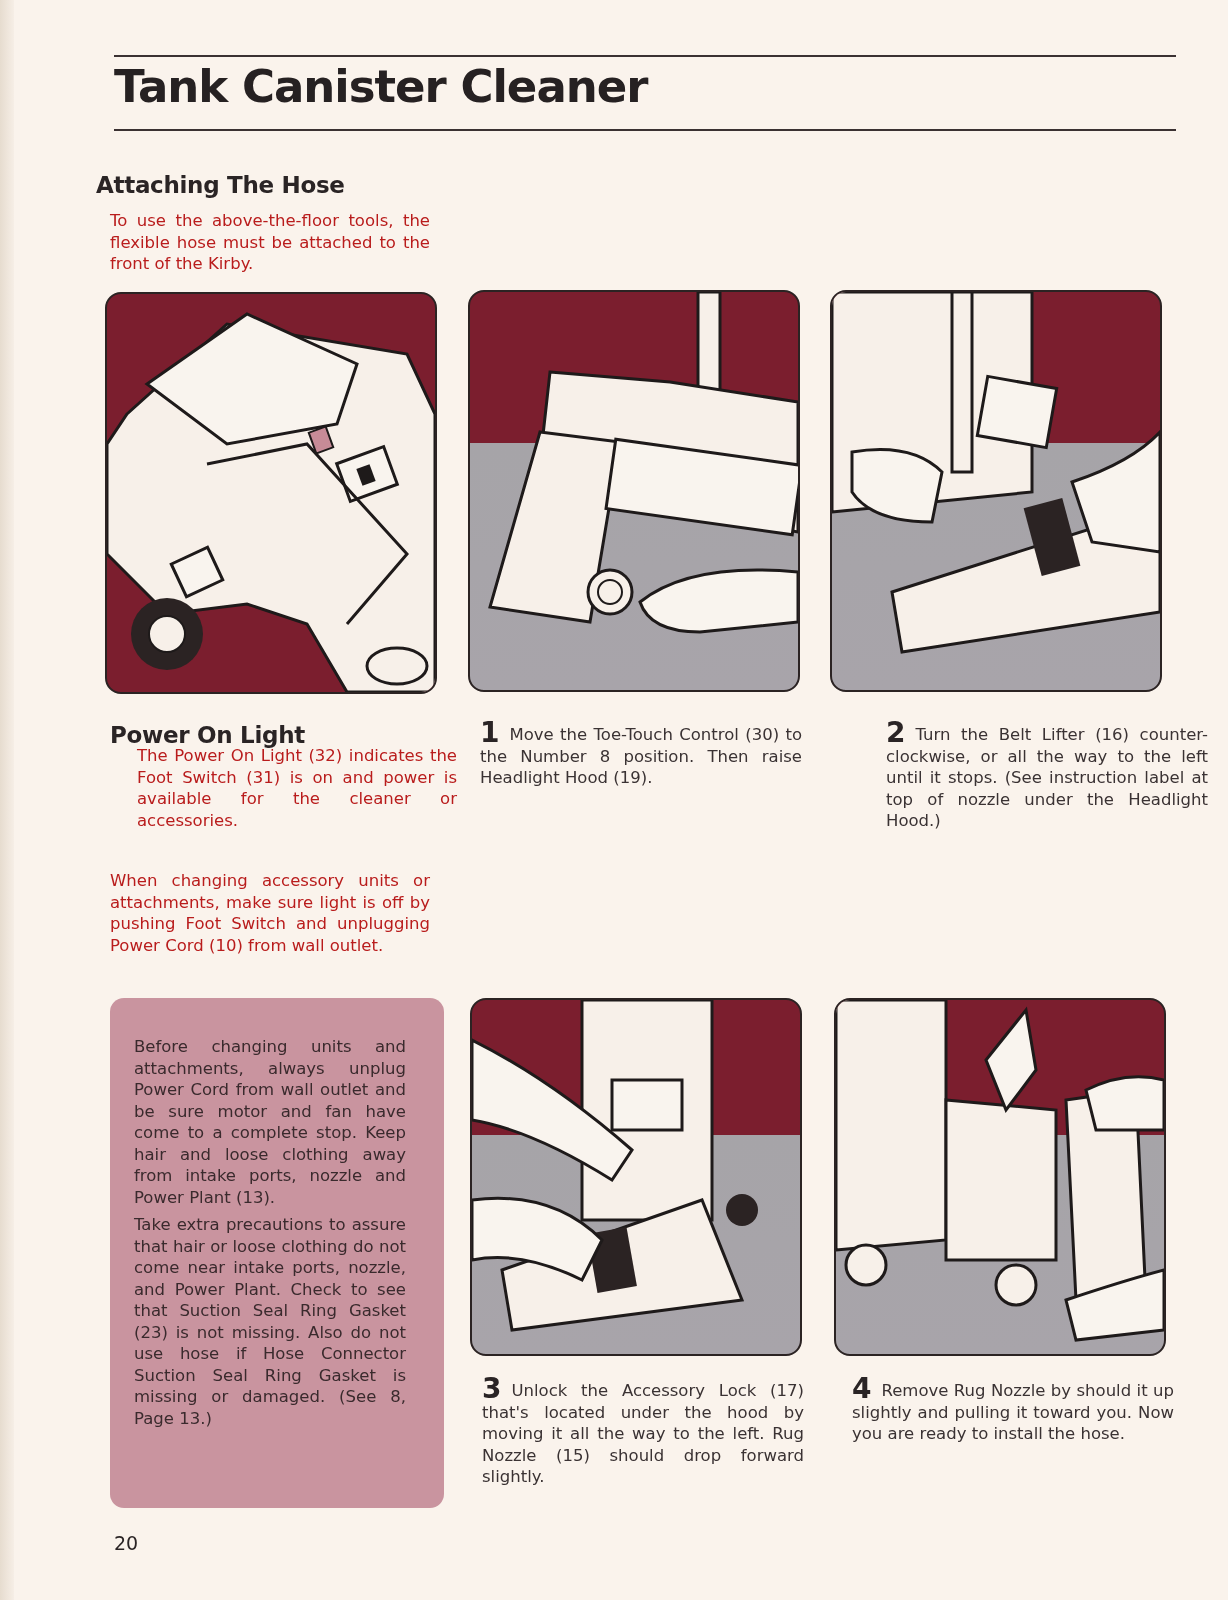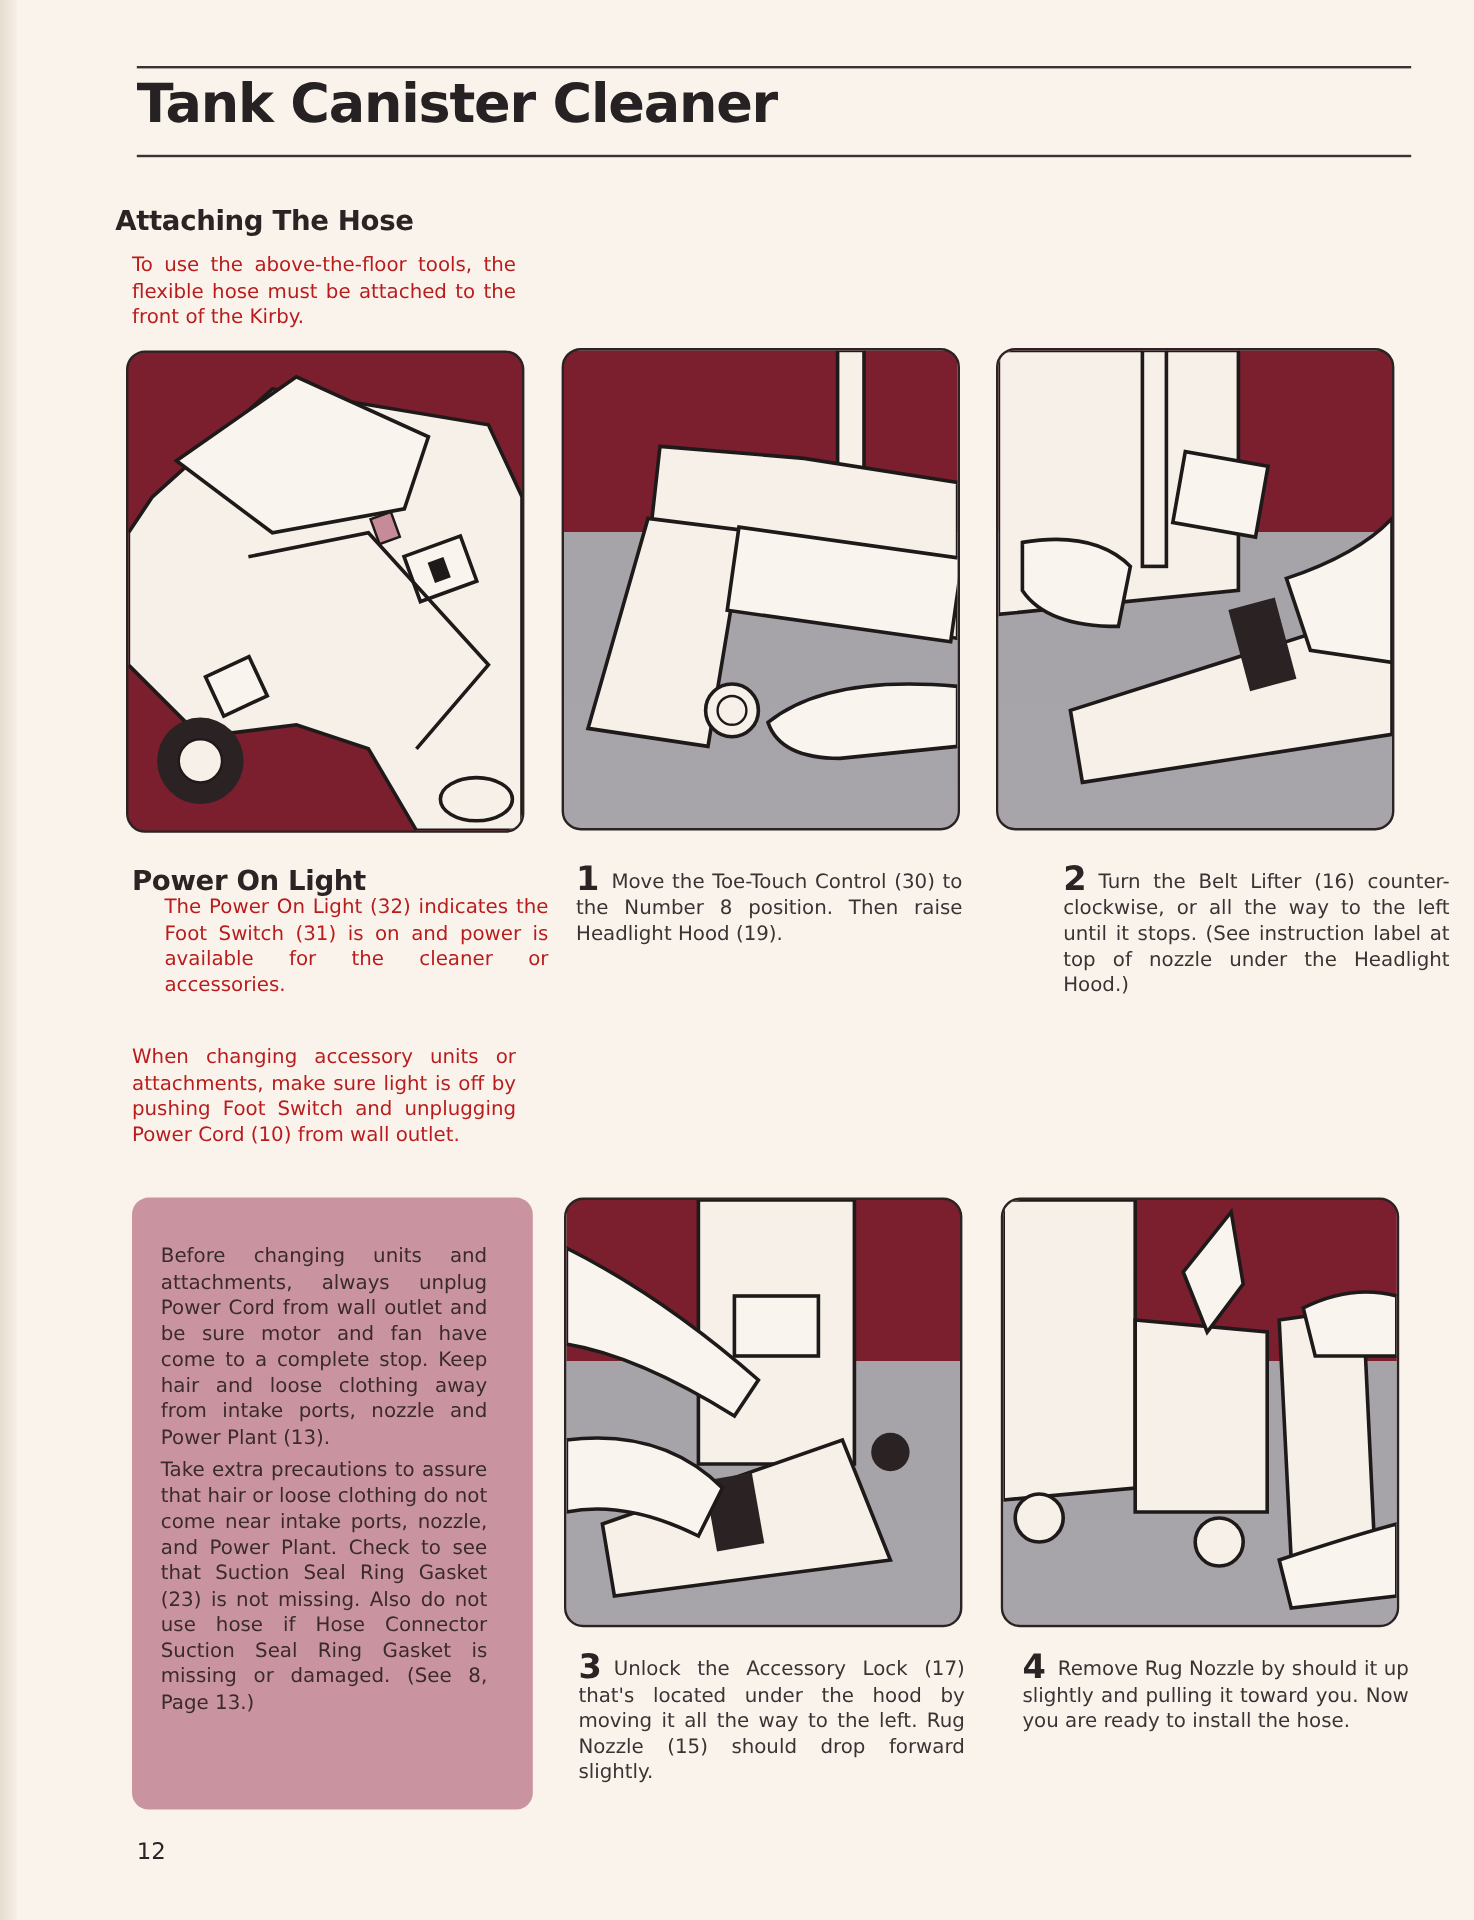--- a/index.html
+++ b/index.html
@@ -147,13 +147,13 @@
   </svg>
 </div>
 
 <div class="step" style="left:482px; top:1378px; width:322px;">
   <span class="num">3</span><span>Unlock the Accessory Lock (17) that's located under the hood by moving it all the way to the left. Rug Nozzle (15) should drop forward slightly.</span>
 </div>
 <div class="step" style="left:852px; top:1378px; width:322px;">
   <span class="num">4</span><span>Remove Rug Nozzle by should it up slightly and pulling it toward you. Now you are ready to install the hose.</span>
 </div>
 
-<div class="page-number">12</div>
+<div class="page-number">20</div>
 
 </body></html>

